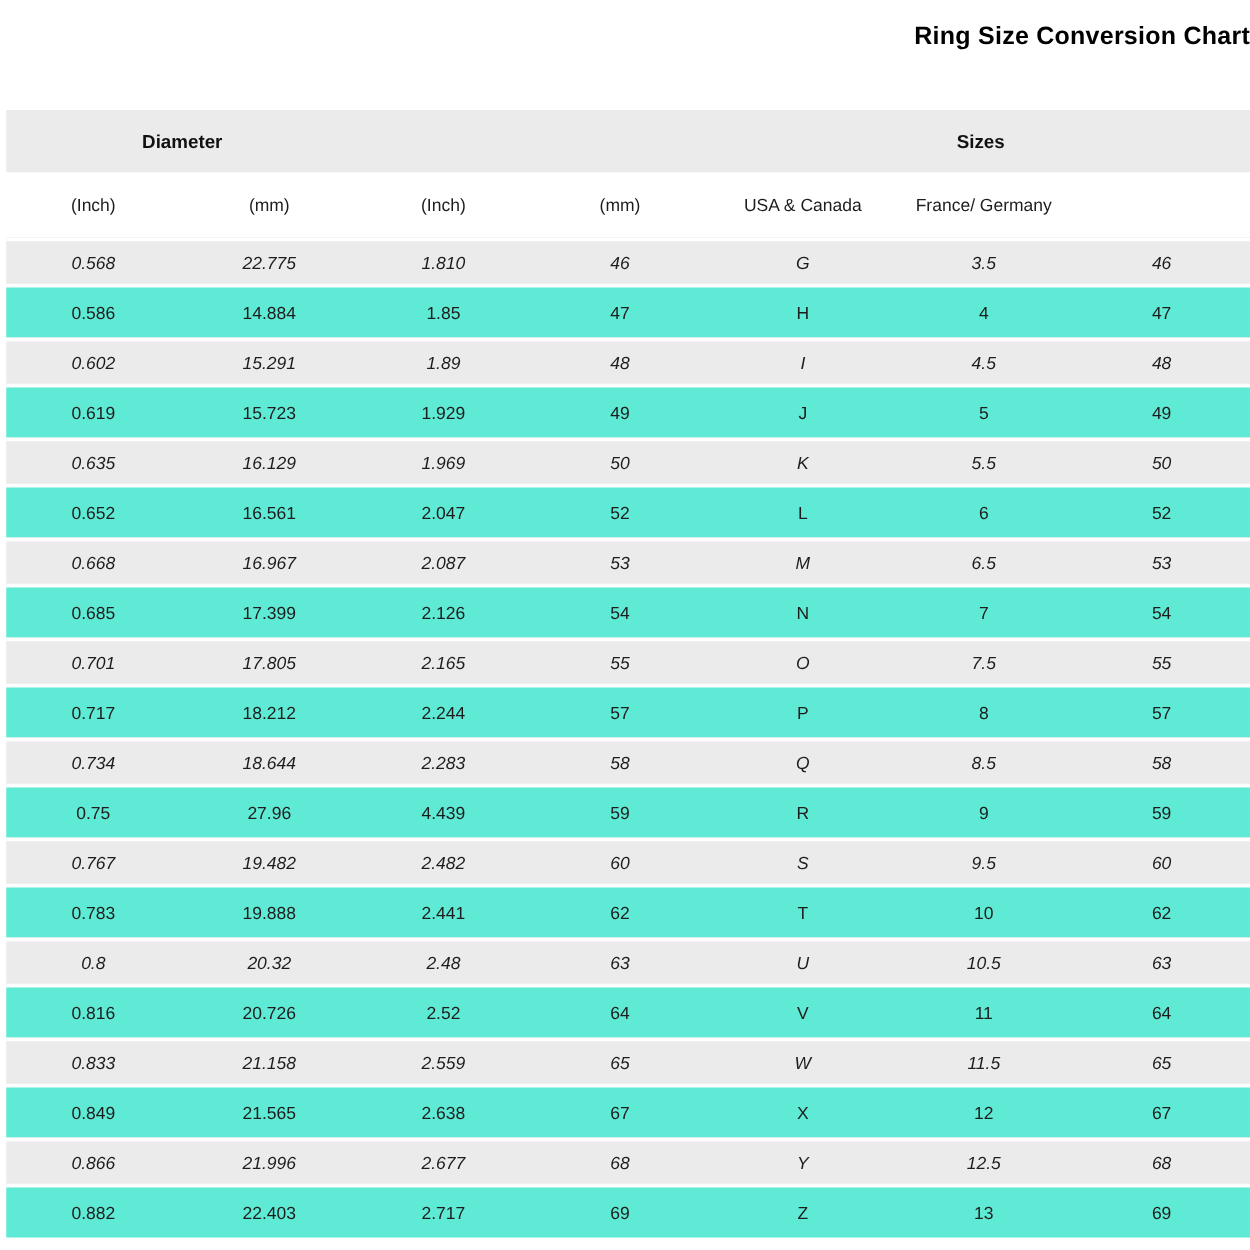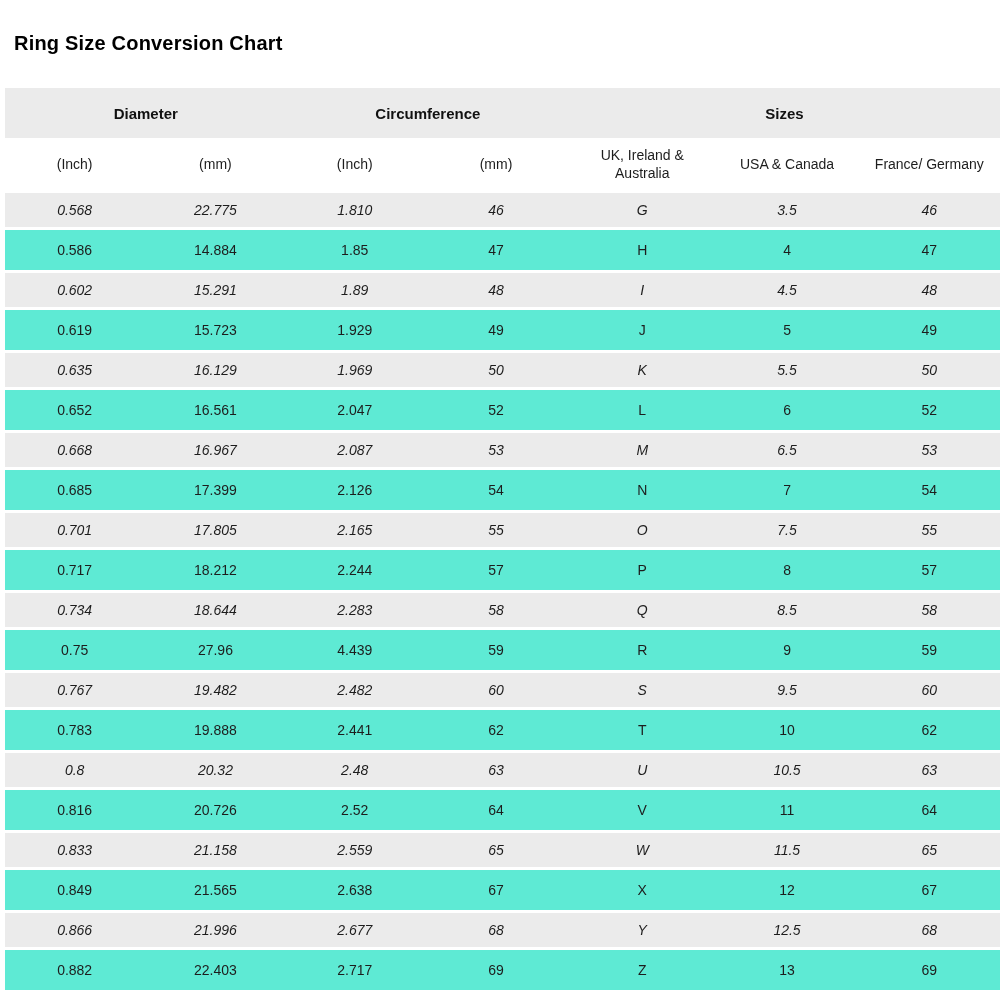--- a/index.html
+++ b/index.html
@@ -13,22 +13,22 @@
     font-family: "Liberation Sans", sans-serif;
     color: #1d1d1d;
     overflow: hidden;
   }
   .page-header {
     height: 88px;
     box-sizing: border-box;
     padding-top: 18px;
   }
   .page-title {
-    margin: 14px;
-    text-align: left;
+    margin: 0;
+    text-align: right;
     font-size: 20px;
     font-weight: 700;
     color: #000000;
     letter-spacing: 0.2px;
   }
   .table {
     margin-left: 5px;
     width: 995px;
   }
   .grid-row {
@@ -74,30 +74,28 @@
 <body>
 
 <div class="page-header">
   <h1 class="page-title">Ring Size Conversion Chart</h1>
 </div>
 
 <div class="table">
 
   <div class="grid-row group-header-row">
     <div class="group-cell gh-diameter">Diameter</div>
-    <div class="group-cell gh-circumference">Circumference</div>
     <div class="group-cell gh-sizes">Sizes</div>
   </div>
 
   <div class="grid-row col-header-row">
     <div class="cell">(Inch)</div>
     <div class="cell">(mm)</div>
     <div class="cell">(Inch)</div>
     <div class="cell">(mm)</div>
-    <div class="cell">UK, Ireland &amp; Australia</div>
     <div class="cell">USA &amp; Canada</div>
     <div class="cell">France/ Germany</div>
   </div>
 
   <div id="table-body">
       <div class="grid-row data-row striped">
     <div class="cell">0.568</div>
     <div class="cell">22.775</div>
     <div class="cell">1.810</div>
     <div class="cell">46</div>

